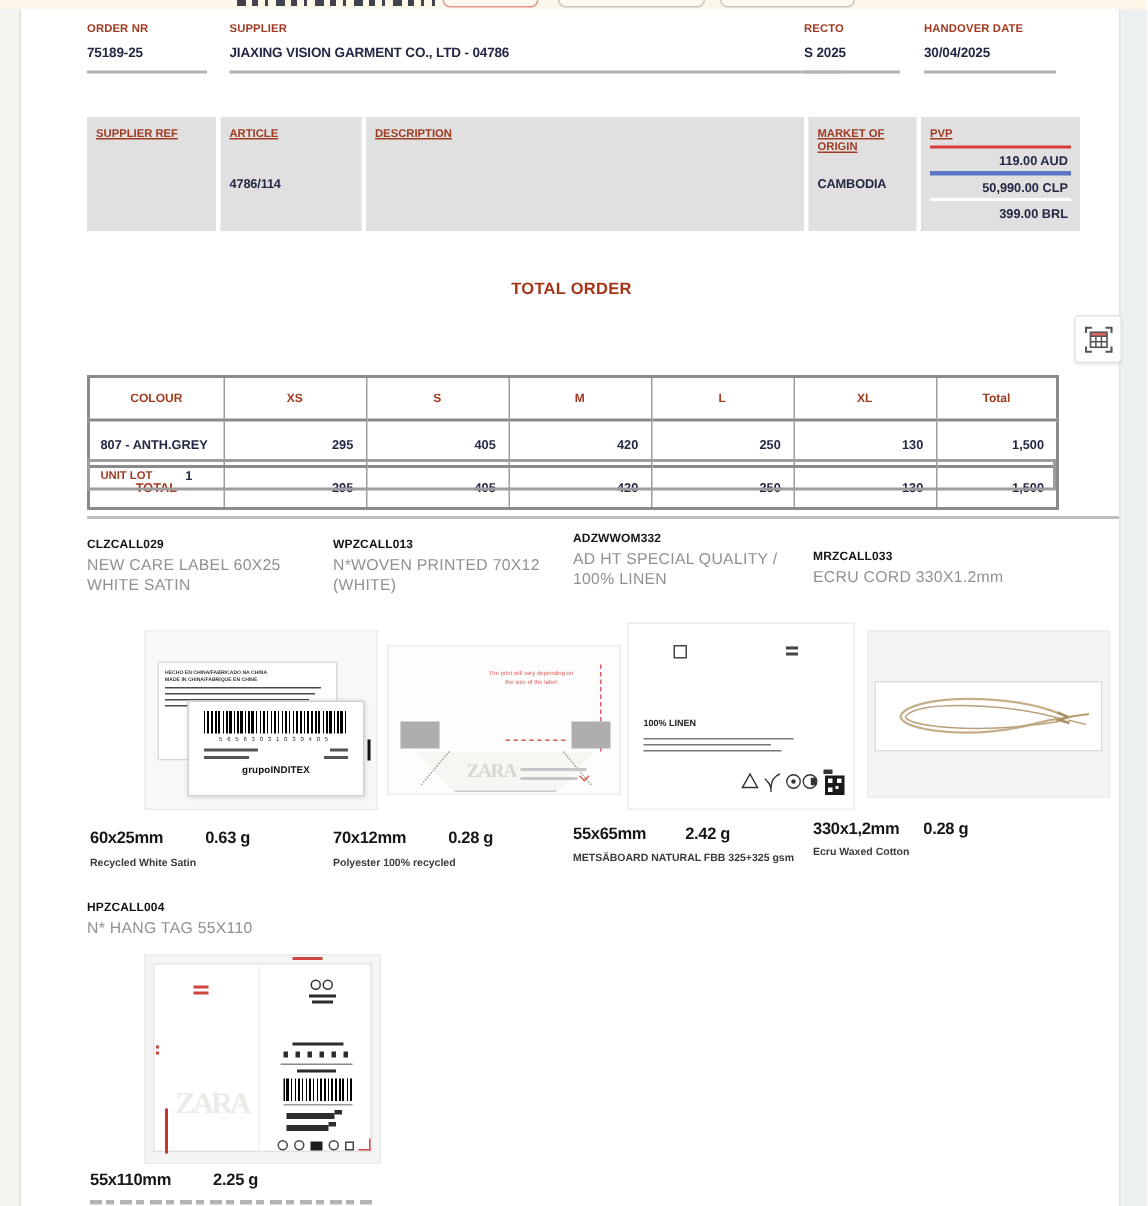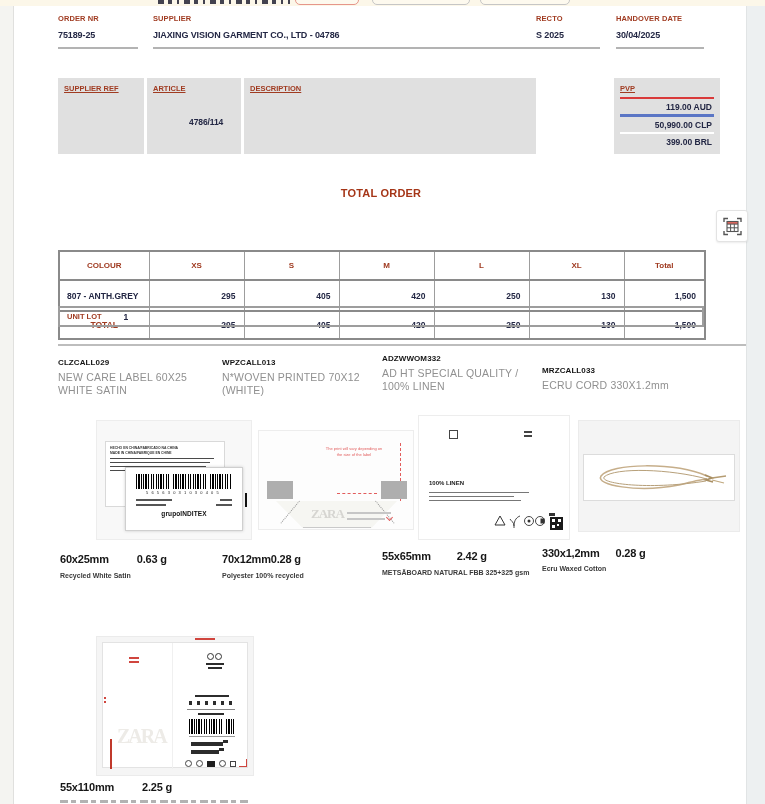--- a/index.html
+++ b/index.html
@@ -21,21 +21,21 @@
 
   
   .hfield{position:absolute;top:14px;}
   .hlabel{font-size:7.5px;font-weight:bold;color:#a03b21;letter-spacing:.1px;}
   .hvalue{font-size:9px;font-weight:bold;color:#232744;margin-top:7px;letter-spacing:-.1px;white-space:nowrap;}
   .hline{margin-top:7px;border-bottom:2px solid #b3b3b3;}
 
   
   .dbox{position:absolute;top:78px;height:76px;background:#e0e0e0;box-sizing:border-box;padding:6px 6px;}
   .dlabel{font-size:7.5px;font-weight:bold;color:#a03b21;line-height:9px;text-decoration:underline;}
-  .dvalue{font-size:8.5px;font-weight:bold;color:#232744;margin-top:24px;letter-spacing:-.1px;margin-left:36px;}
+  .dvalue{font-size:8.5px;font-weight:bold;color:#232744;margin-top:24px;letter-spacing:-.1px;}
   .pvp-row{font-size:8.5px;font-weight:bold;color:#232744;text-align:right;padding:3px 2px 2px 0;}
   .pvp-line-red{border-top:2px solid #d93a3a;margin-top:4px;}
   .pvp-line-blue{border-top:3px solid #5b76c5;}
   .pvp-line-white{border-top:2px solid #ffffff;}
 
   
   .to-title{position:absolute;left:58px;top:187px;width:646px;text-align:center;
      font-size:11px;font-weight:bold;color:#a53517;letter-spacing:.2px;}
   table.sizes{position:absolute;left:58px;top:210px;width:646px;border-collapse:collapse;
      border:2px solid #8a8a8a;table-layout:fixed;margin-top:40px;}
@@ -125,20 +125,24 @@
 
   <div class="dbox" style="left:58px;width:86px;">
     <div class="dlabel">SUPPLIER REF</div>
   </div>
   <div class="dbox" style="left:147px;width:94px;">
     <div class="dlabel">ARTICLE</div>
     <div class="dvalue">4786/114</div>
   </div>
   <div class="dbox" style="left:244px;width:292px;">
     <div class="dlabel">DESCRIPTION</div>
+  </div>
+  <div class="dbox" style="left:539px;width:72px;">
+    <div class="dlabel" style="width:50px;">MARKET OF ORIGIN</div>
+    <div class="dvalue" style="margin-top:15px;">CAMBODIA</div>
   </div>
   <div class="dbox" style="left:614px;width:106px;padding-top:6px;">
     <div class="dlabel">PVP</div>
     <div class="pvp-line-red"></div>
     <div class="pvp-row">119.00 AUD</div>
     <div class="pvp-line-blue"></div>
     <div class="pvp-row">50,990.00 CLP</div>
     <div class="pvp-line-white"></div>
     <div class="pvp-row">399.00 BRL</div>
   </div>
@@ -258,21 +262,21 @@
     <div class="abs" style="left:78px;top:62px;width:40px;border-top:1.5px dashed #e25d5d;"></div>
     <div class="trap"></div>
     <div class="abs" style="left:40px;top:70px;height:29px;border-left:1px dotted #999;transform:rotate(40deg);transform-origin:top;"></div>
     <div class="abs" style="left:116px;top:70px;height:29px;border-left:1px dotted #999;transform:rotate(-40deg);transform-origin:top;"></div>
     <div class="abs" style="left:44px;top:96px;width:68px;height:1px;background:#c9c9c9;"></div>
     <div class="abs zara-logo" style="left:52px;top:75px;font-size:13px;">ZARA</div>
     <div class="abs" style="left:88px;top:81px;width:44px;height:2px;background:#c6c6c6;"></div>
     <div class="abs" style="left:88px;top:87px;width:38px;height:2px;background:#c6c6c6;"></div>
     <div class="abs" style="left:128px;top:84px;width:4px;height:4px;border-left:1px solid #e25d5d;border-bottom:1px solid #e25d5d;transform:rotate(-45deg);"></div>
   </div>
-  <div class="dims" style="left:222px;top:553px;">
+  <div class="dims" style="left:222px;top:553px;gap:28px;">
     <span>70x12mm</span>
     <span>0.28 g</span>
   </div>
   <div class="mat" style="left:222px;top:572px;">Polyester 100% recycled</div>
 
   <div class="abs" style="left:382px;top:354px;width:154px;">
     <div class="ccode">ADZWWOM332</div>
     <div class="cname">AD HT SPECIAL QUALITY / 100% LINEN</div>
   </div>
   <div class="img-frame" style="left:382px;top:415px;width:152px;height:125px;background:#ffffff;">
@@ -317,20 +321,24 @@
       <path d="M133,57 l14,-2" fill="none" stroke="#b59c72" stroke-width="1.3"></path>
       <path d="M133,59 l12,3" fill="none" stroke="#c0a87e" stroke-width="1.1"></path>
     </svg>
   </div>
   <div class="dims" style="left:542px;top:547px;gap:16px;">
     <span>330x1,2mm</span>
     <span>0.28 g</span>
   </div>
   <div class="mat" style="left:542px;top:565px;">Ecru Waxed Cotton</div>
 
+  <div class="abs" style="left:58px;top:600px;width:170px;">
+    <div class="ccode">HPZCALL004</div>
+    <div class="cname">N* HANG TAG 55X110</div>
+  </div>
   <div class="img-frame" style="left:60px;top:636px;width:158px;height:140px;background:#f5f5f5;border-color:#ebebeb;">
     <div class="redbar abs" style="left:98px;top:1px;width:20px;height:2px;"></div>
     <div class="redbar abs" style="left:98px;top:5px;width:14px;height:2px;opacity:.8;"></div>
     <div class="ht-tag">
       <div class="abs" style="left:69px;top:0;height:126px;border-left:1px solid #f0f0f0;"></div>
 
       <div class="redbar abs" style="left:26px;top:14px;width:10px;height:1.5px;"></div>
       <div class="redbar abs" style="left:26px;top:18px;width:10px;height:1.5px;"></div>
       <div class="abs" style="left:104px;top:10px;width:5px;height:5px;border-radius:50%;border:1px solid #333;"></div>
       <div class="abs" style="left:112px;top:10px;width:5px;height:5px;border-radius:50%;border:1px solid #333;"></div>

